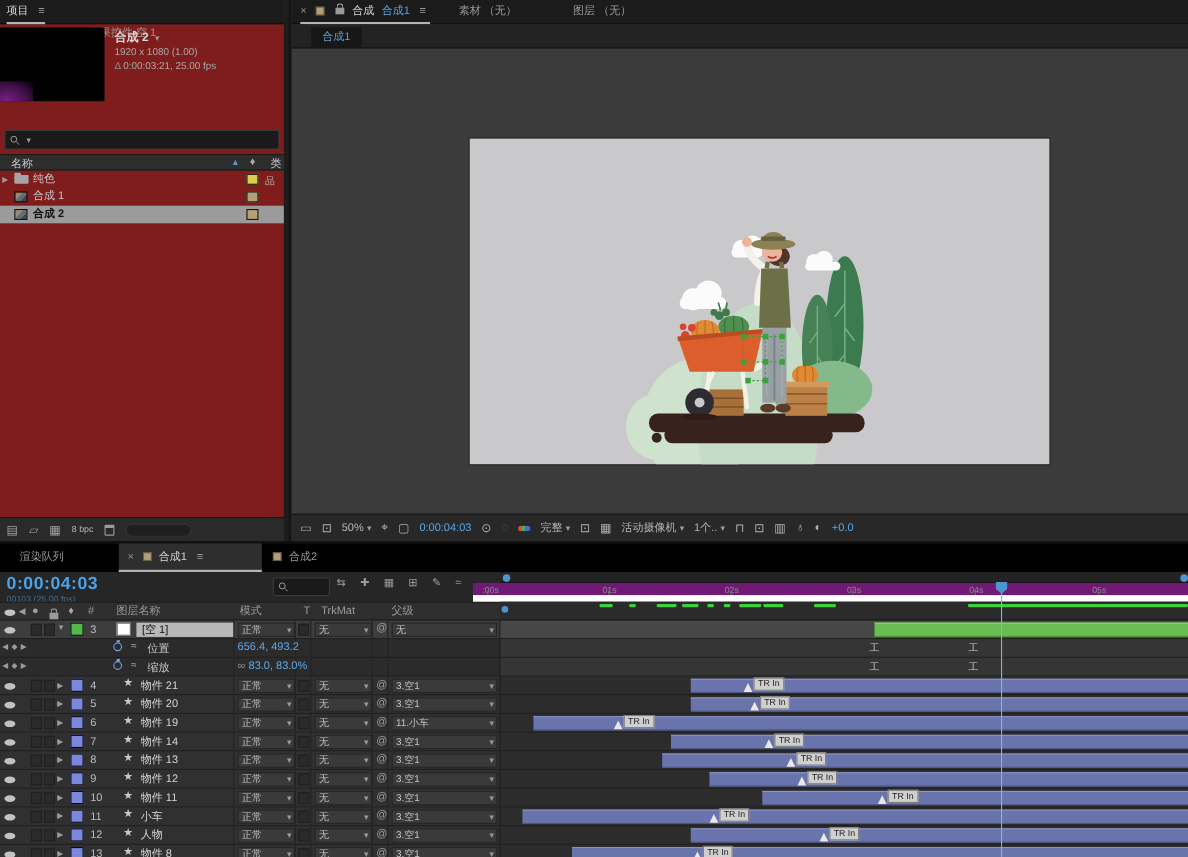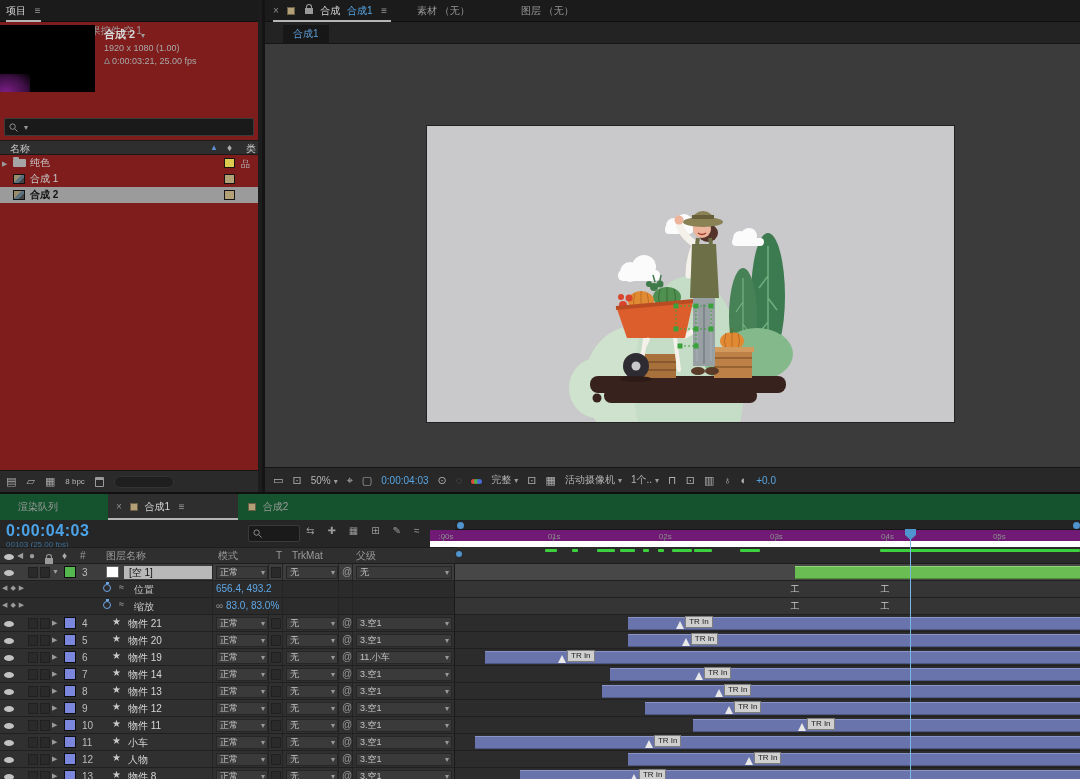--- a/index.html
+++ b/index.html
@@ -44,21 +44,21 @@
   .viewer{left:262px;top:0;width:818px;height:492px;background:#3b3b3b;border-left:3px solid #141414;}
   .viewer .tabbar{background:#1b1b1b;}
   .subtabs{position:absolute;left:0;top:22px;width:100%;height:22px;background:#232323;border-bottom:1px solid #151515;}
   .subtab{position:absolute;left:18px;top:3px;height:18px;line-height:18px;background:#171717;color:#5d9fd8;padding:0 10px;}
   .canvas{left:162px;top:126px;width:527px;height:296px;background:#c9c8ca;box-shadow:0 0 0 1px #222;}
   .vtool{position:absolute;left:0;bottom:0;width:100%;height:25px;background:#282828;border-top:1px solid #151515;display:flex;align-items:center;gap:9px;padding:0 8px;color:#b5b5b5;}
   .vtool .ic{font-size:11px;color:#b0b0b0;}
   .rgbdots i{display:inline-block;width:5px;height:5px;border-radius:50%;}
   
   .timeline{left:0;top:492px;width:1080px;height:287px;background:#262626;border-top:2px solid #101010;}
-  .tl-tabbar{position:absolute;left:0;top:0;width:100%;height:26px;background:#14532d;}
+  .tl-tabbar{position:absolute;left:0;top:0;width:100%;height:26px;background:#000000;}
   .tl-tab-active{position:absolute;left:108px;top:0;width:130px;height:26px;background:#2e2e2e;border-bottom:2px solid #b5b5b5;line-height:26px;color:#d6d6d6;}
   .tl-timecode{position:absolute;left:6px;top:28px;}
   .tl-timecode .big{font-size:16px;font-weight:bold;color:#4ba3e8;letter-spacing:.5px;}
   .tl-timecode .small{font-size:8px;color:#3c6e96;}
   .tl-icons{position:absolute;left:306px;top:31px;display:flex;gap:13px;color:#9a9a9a;font-size:10px;}
   .tl-colhead{position:absolute;left:0;top:53px;width:455px;height:17px;background:#2f2f2f;border-top:1px solid #1d1d1d;border-bottom:1px solid #1d1d1d;color:#9c9c9c;}
   .ch{position:absolute;top:0;line-height:16px;}
   .nav-strip{position:absolute;left:455px;right:0;top:26px;height:10px;background:#232323;border-bottom:1px solid #161616;}
   .nav-knob{position:absolute;top:2px;width:7px;height:7px;border-radius:50%;background:#4f93cf;}
   .ruler{position:absolute;left:430px;right:0;top:36px;height:17px;background:#701a75;border-bottom:6px solid #ffffff;}

